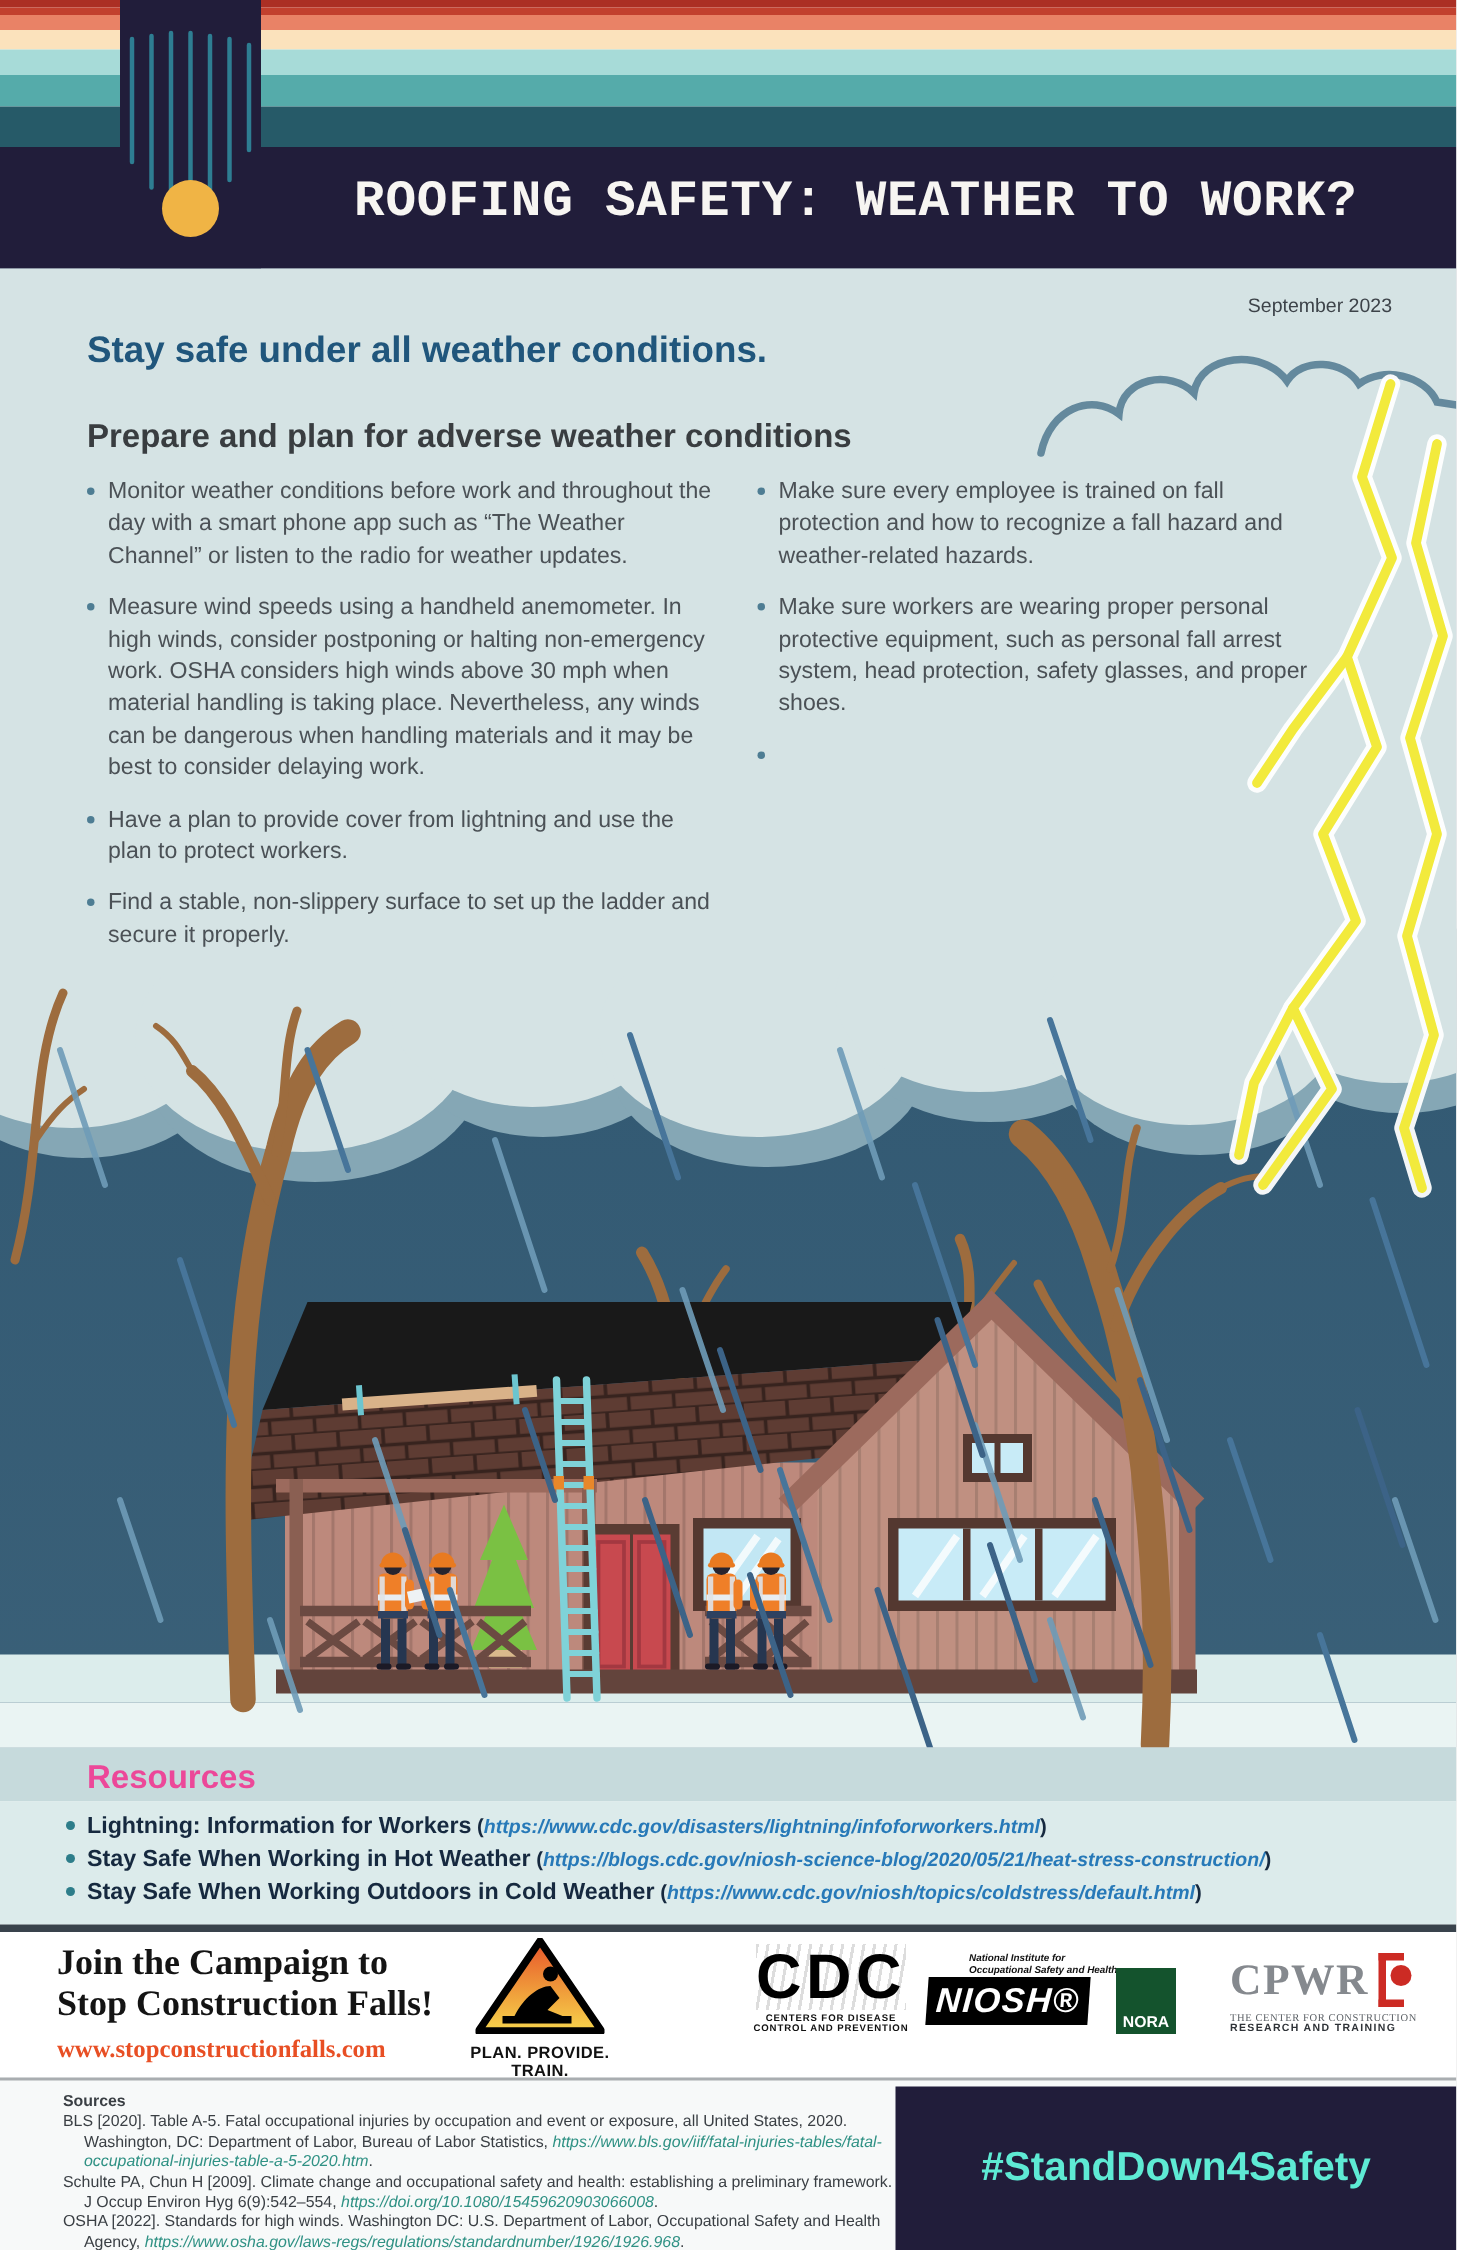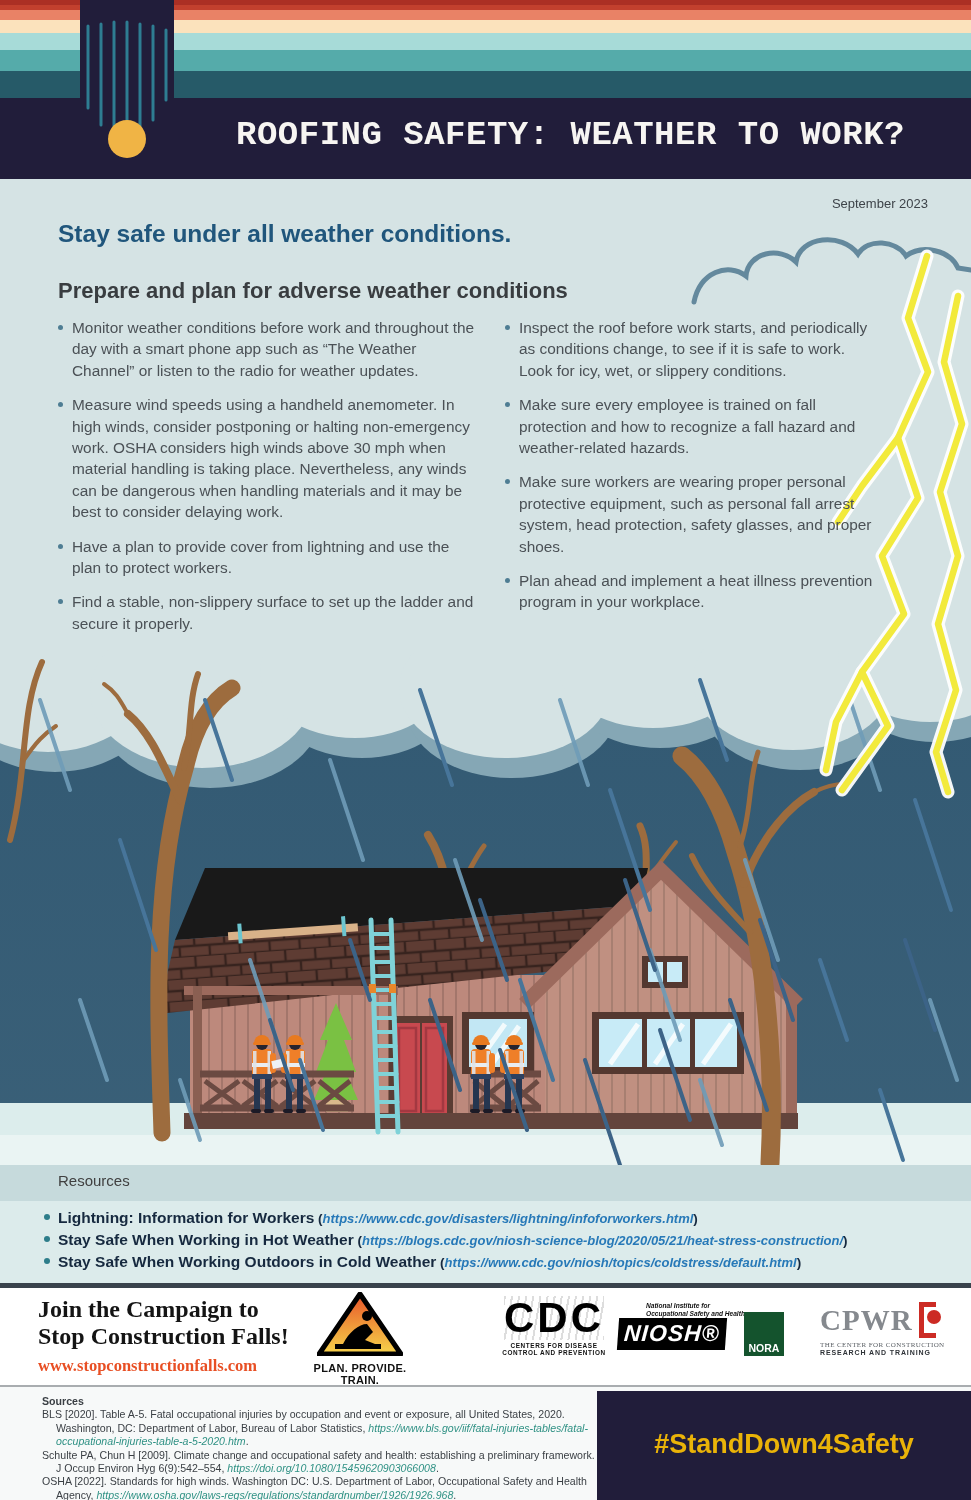--- a/index.html
+++ b/index.html
@@ -23,21 +23,21 @@
   .col-left{width:447px;}
   .col-right{width:398px;}
   .b-row{display:flex;margin-bottom:13px;}
   .b-dot{width:5px;height:5px;border-radius:50%;background:#4e7d93;margin:8px 9px 0 0;flex:0 0 5px;}
   .b-text{font-size:15.4px;line-height:21.4px;color:#4b5156;}
   .col-left .b-text{width:410px;}
   .col-right .b-text{width:356px;}
 
   
   .res-head-band{position:absolute;left:0;top:1165px;width:971px;height:36px;background:#c6dadc;}
-  .res-head{position:absolute;left:58px;top:1172px;font-size:15px;font-weight:400;color:#404040;}
+  .res-head{position:absolute;left:58px;top:1172px;font-size:22px;font-weight:700;color:#ec4899;}
   .res-links{position:absolute;left:0;top:1201px;width:971px;height:82px;background:#dcebeb;}
   .res-list{position:absolute;left:44px;top:8px;}
   .res-row{display:flex;align-items:baseline;margin-bottom:4px;}
   .res-dot{width:6px;height:6px;border-radius:50%;background:#2d7d8a;margin:0 8px 2px 0;flex:0 0 6px;align-self:center;}
   .res-title{font-size:15.5px;font-weight:800;color:#16293f;}
   .res-url{font-size:13px;font-style:italic;font-weight:700;color:#2779b8;}
   .res-paren{font-size:13.5px;font-weight:700;color:#16293f;}
   .rule{position:absolute;left:0;top:1283px;width:971px;height:5px;background:#39434c;}
 
   
@@ -66,21 +66,21 @@
   .cpwr-cap2{font-size:7px;font-weight:800;color:#2f3338;letter-spacing:.9px;}
 
   
   .bottom{position:absolute;left:0;top:1385px;width:971px;height:115px;background:#f7f9f9;border-top:2px solid #a9adb0;}
   .sources{position:absolute;left:42px;top:8px;width:548px;font-size:10.6px;line-height:13.4px;color:#3a3f44;}
   .src-head{font-weight:800;}
   .src-line{white-space:nowrap;}
   .src-indent{padding-left:14px;}
   .src-link{font-style:italic;color:#2f9184;}
   .hashtag-box{position:absolute;left:597px;top:4px;width:374px;height:111px;background:#211d3a;}
-  .hashtag{position:absolute;width:100%;top:38px;text-align:center;color:#eab308;font-size:27px;font-weight:800;}
+  .hashtag{position:absolute;width:100%;top:38px;text-align:center;color:#5eead4;font-size:27px;font-weight:800;}
 </style>
 </head>
 <body>
 
 <div class="poster">
 
   <div class="stripes">
     <div class="stripe" style="height:5px;background:#ab2f24"></div>
     <div class="stripe" style="height:5px;background:#c2402e"></div>
     <div class="stripe" style="height:10px;background:#e98266"></div>
@@ -366,33 +366,28 @@
             <span class="b-text">Have a plan to provide cover from lightning and use the plan to protect workers.</span>
           </div>
           <div class="b-row">
             <span class="b-dot"></span>
             <span class="b-text">Find a stable, non-slippery surface to set up the ladder and secure it properly.</span>
           </div>
         </div>
       <div class="col-right">
           <div class="b-row">
             <span class="b-dot"></span>
-            <span class="b-text">Inspect the roof before work starts, and periodically as conditions change, to see if it is safe to work. Look for icy, wet, or slippery conditions.</span>
-          </div>
-          <div class="b-row">
-            <span class="b-dot"></span>
             <span class="b-text">Make sure every employee is trained on fall protection and how to recognize a fall hazard and weather-related hazards.</span>
           </div>
           <div class="b-row">
             <span class="b-dot"></span>
             <span class="b-text">Make sure workers are wearing proper personal protective equipment, such as personal fall arrest system, head protection, safety glasses, and proper shoes.</span>
           </div>
           <div class="b-row">
             <span class="b-dot"></span>
-            <span class="b-text">Plan ahead and implement a heat illness prevention program in your workplace.</span>
           </div>
         </div>
     </div>
   </div>
 
   <div class="res-head-band"></div>
   <div class="res-head">Resources</div>
   <div class="res-links">
     <div class="res-list">
         <div class="res-row">

